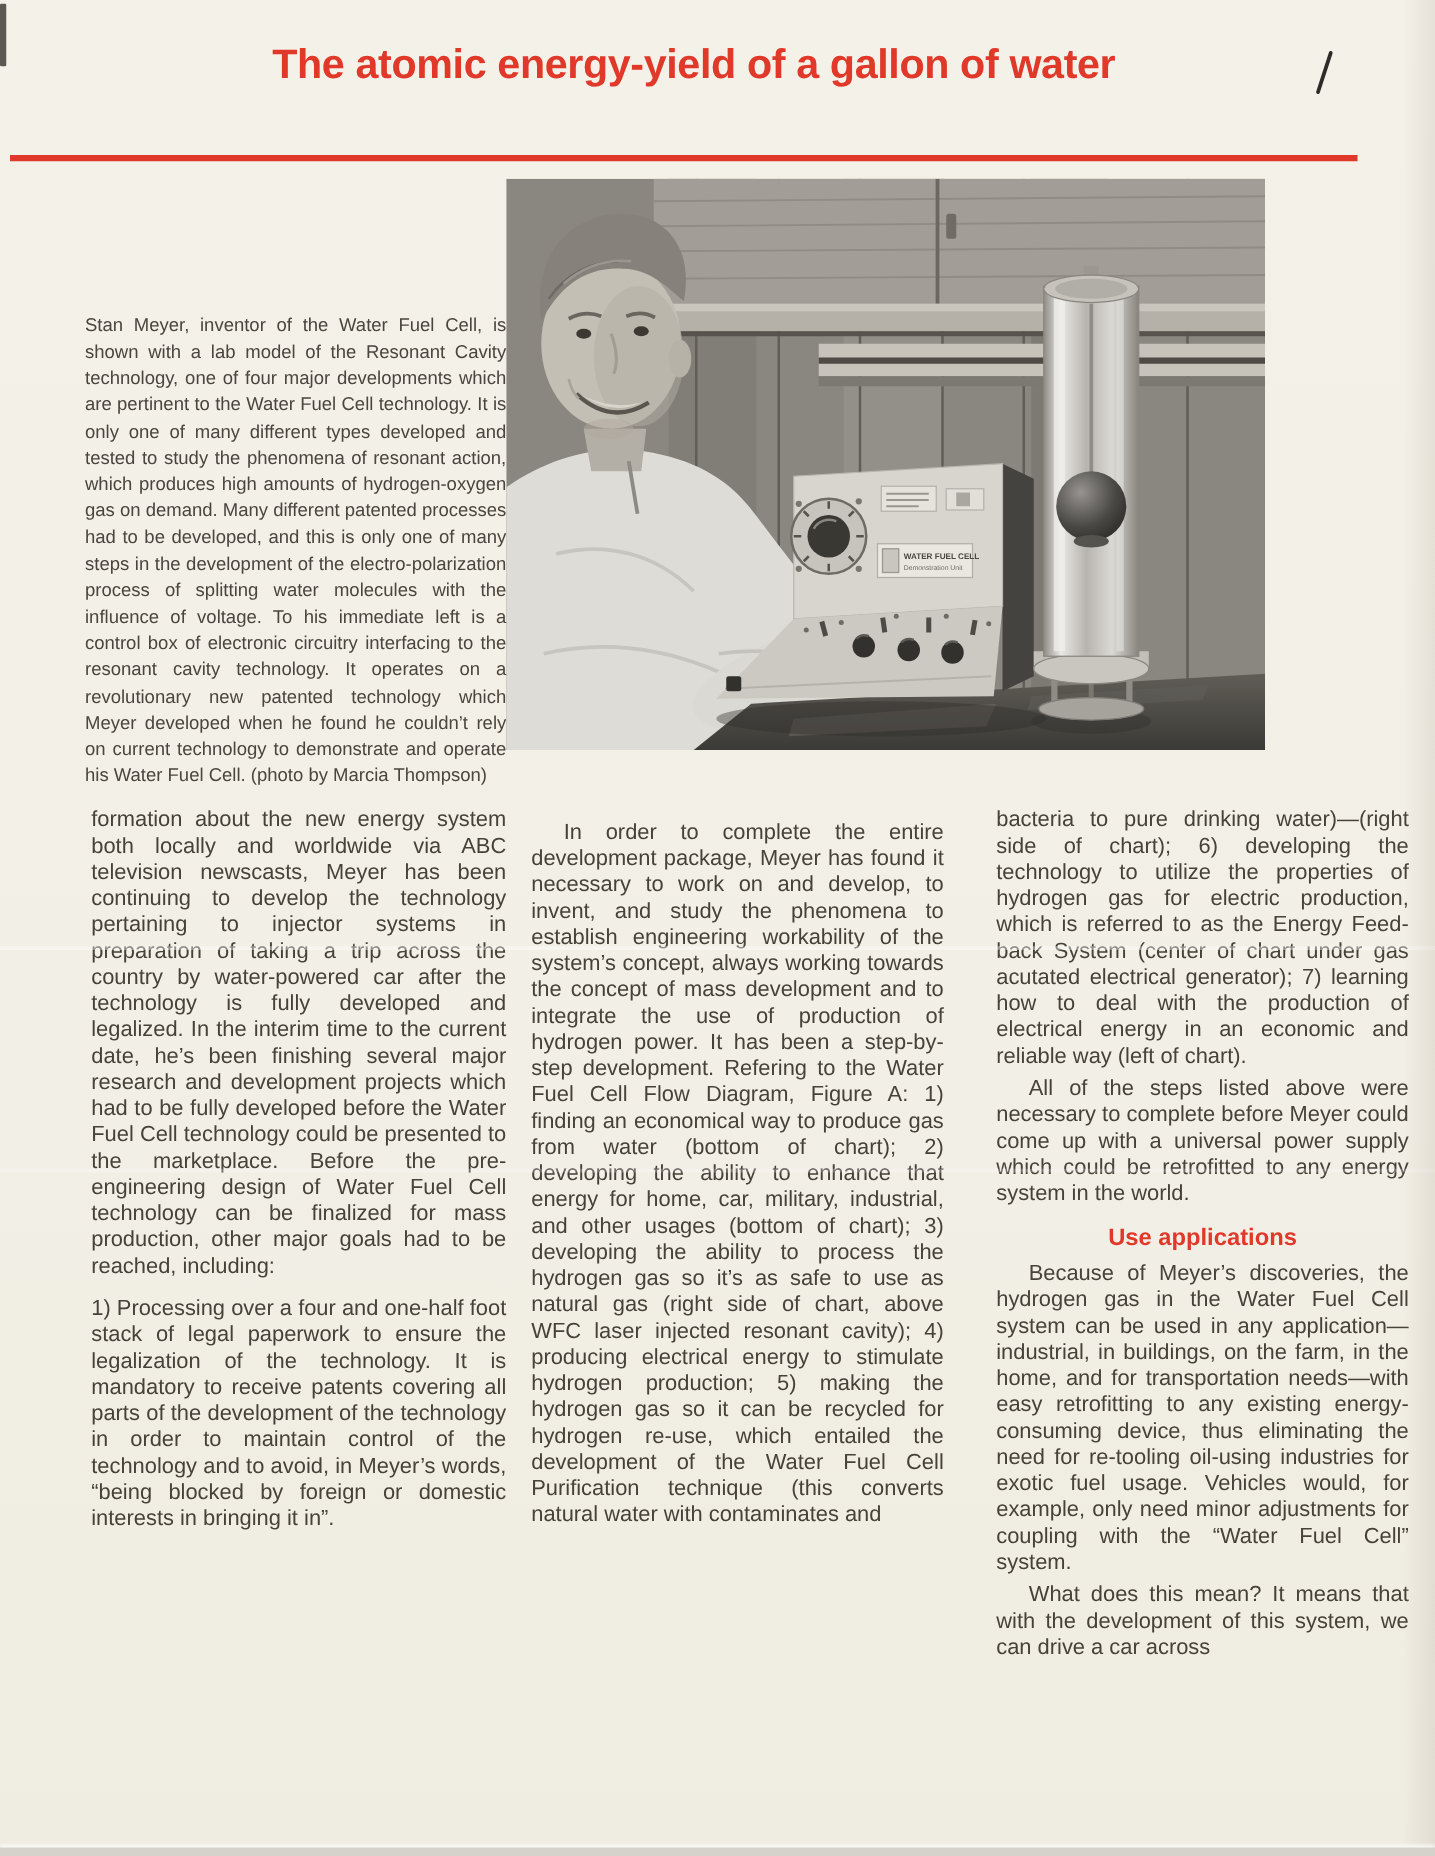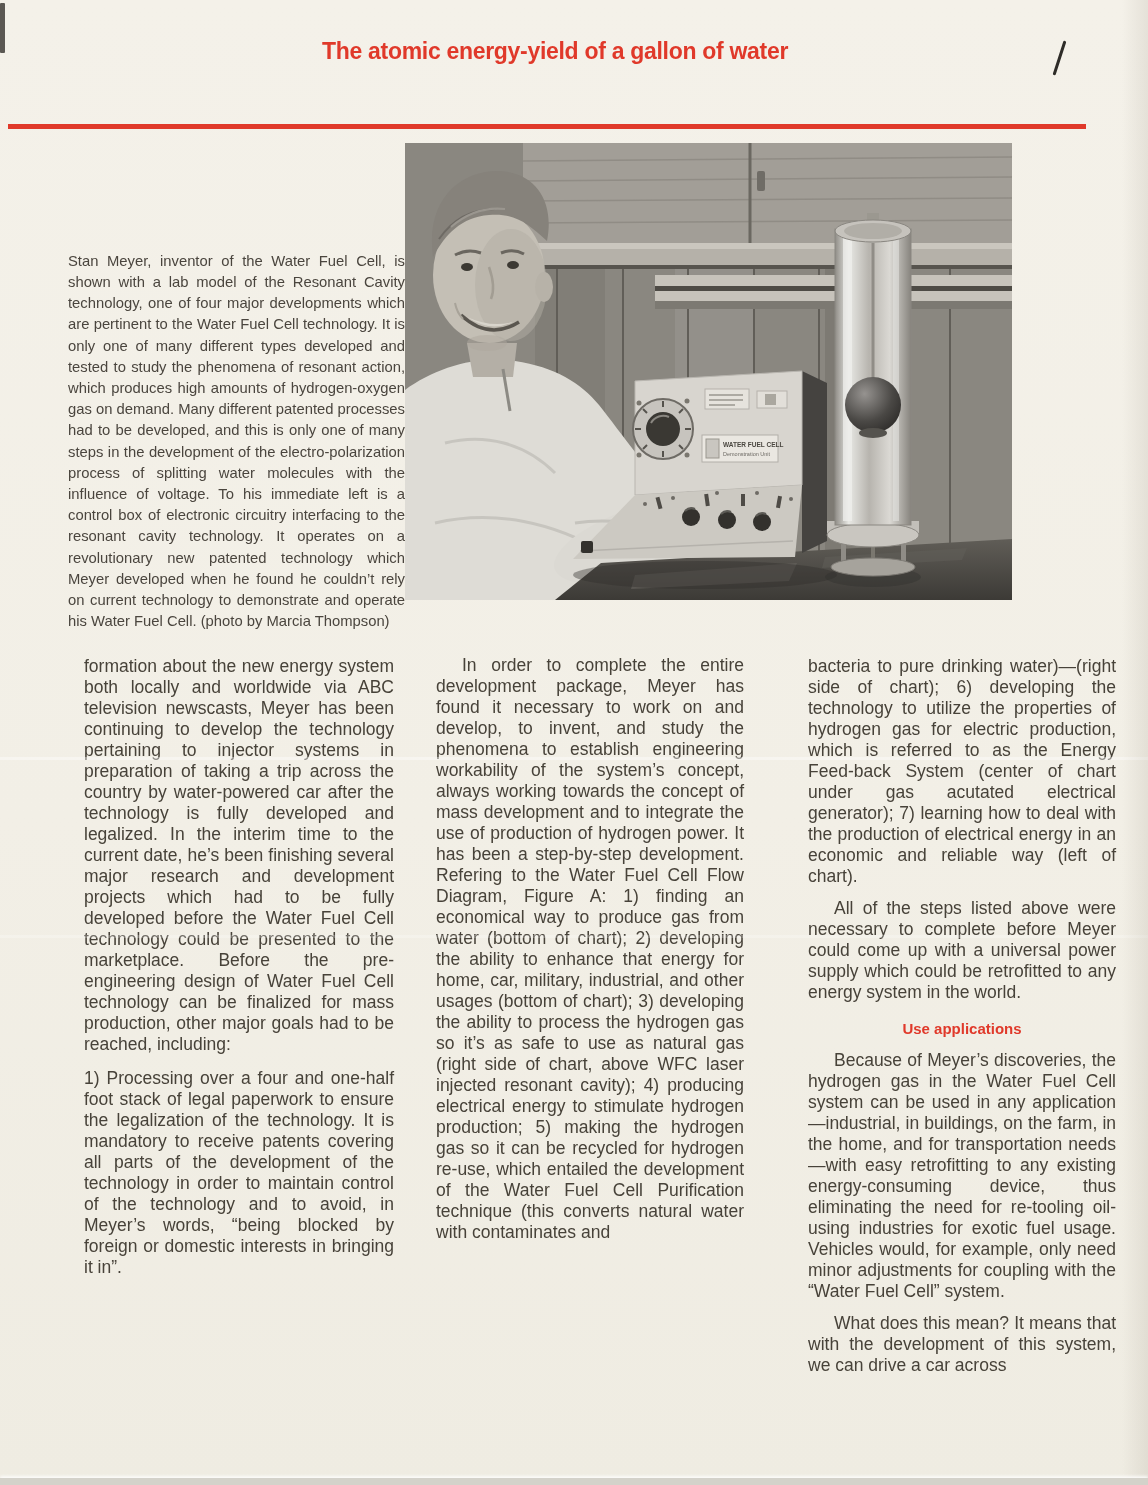--- a/index.html
+++ b/index.html
@@ -4,38 +4,38 @@
 <style>
   html,body{margin:0;padding:0;background:#555;}
   .page{
     position:relative;width:1148px;height:1485px;margin:0 auto;
     background:linear-gradient(180deg,#f4f1e9 0%,#f2efe6 55%,#efece2 100%);
     font-family:"Liberation Sans","DejaVu Sans",sans-serif;
     overflow:hidden;color:#47423b;
   }
   .headline{
     position:absolute;top:30px;left:0;width:1110px;text-align:center;
-    color:#e0392a;font-weight:bold;font-size:23px;line-height:42px;letter-spacing:-0.3px;
+    color:#e0392a;font-weight:bold;font-size:33px;line-height:42px;letter-spacing:-0.3px;
   }
   .red-rule{position:absolute;top:124px;left:8px;width:1078px;height:5px;background:#e0392a;}
   .photo-wrap{position:absolute;top:143px;left:405px;width:607px;height:457px;}
   .caption{
     position:absolute;top:236px;left:68px;width:337px;
     font-size:14.8px;line-height:21.2px;text-align:justify;color:#4a453e;
   }
   .col{position:absolute;top:645px;font-size:17.5px;line-height:21px;text-align:justify;color:#474239;}
-  .col p{margin:11px;}
+  .col p{margin:0;}
   #col1{left:73px;width:332px;}
   #col2{left:425px;width:330px;}
   #col3{left:797px;width:330px;}
   .gap-top{margin-top:13px !important;}
   .gap-mid{margin-top:10px !important;}
   .gap-small{margin-top:5px !important;}
   .indent{text-indent:26px;}
-  .subhead{color:#e0392a;font-weight:bold;text-align:center;font-size:15px;margin:15px 0 7px 0 !important;}
+  .subhead{color:#e0392a;font-weight:bold;text-align:center;font-size:19px;margin:15px 0 7px 0 !important;}
   .corner-mark{position:absolute;top:3px;left:0;width:5px;height:50px;background:#3f3d38;opacity:.85;border-radius:1px;}
   .slash-mark{position:absolute;left:1058px;top:40px;width:3px;height:36px;background:#2e2c28;transform:rotate(18deg);border-radius:2px;}
   .bottom-edge{position:absolute;bottom:0;left:0;right:0;height:7px;background:#d4d2ca;box-shadow:0 -2px 3px rgba(255,255,255,.8);}
   .fold{position:absolute;left:0;right:0;height:3px;background:rgba(255,255,255,.4);pointer-events:none;}
   .fold1{top:757px;} .fold2{top:935px;opacity:.6;}
   .right-shade{position:absolute;top:0;right:0;width:26px;height:100%;background:linear-gradient(90deg,rgba(0,0,0,0),rgba(120,110,95,.12));}
 </style>
 </head>
 <body>
 

